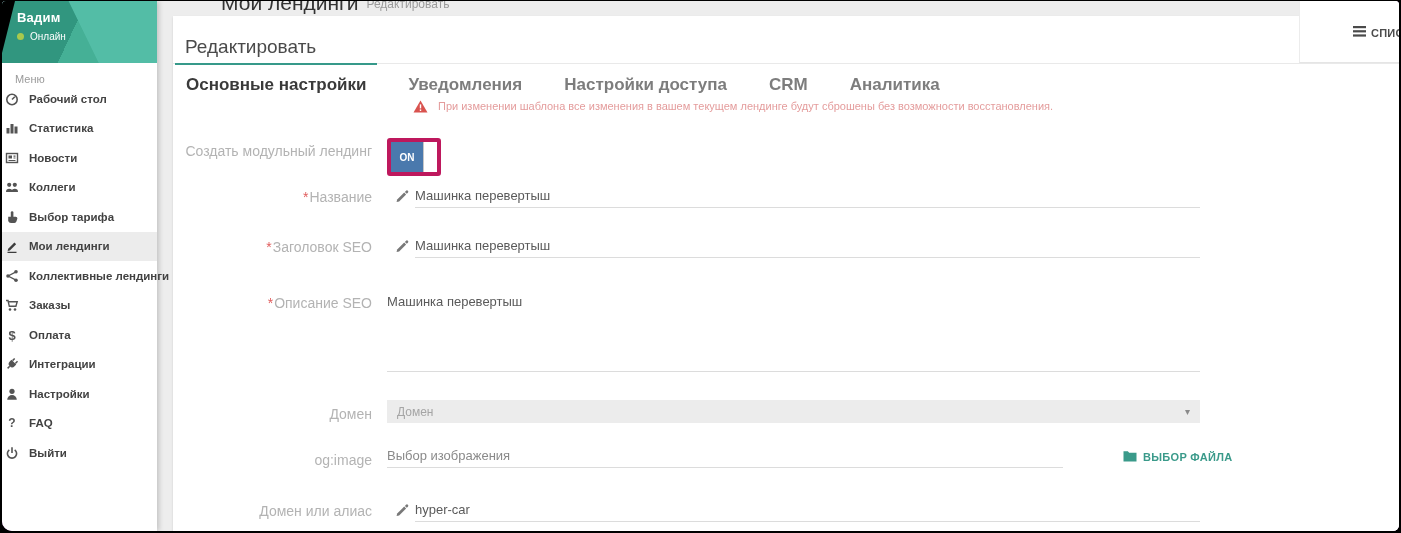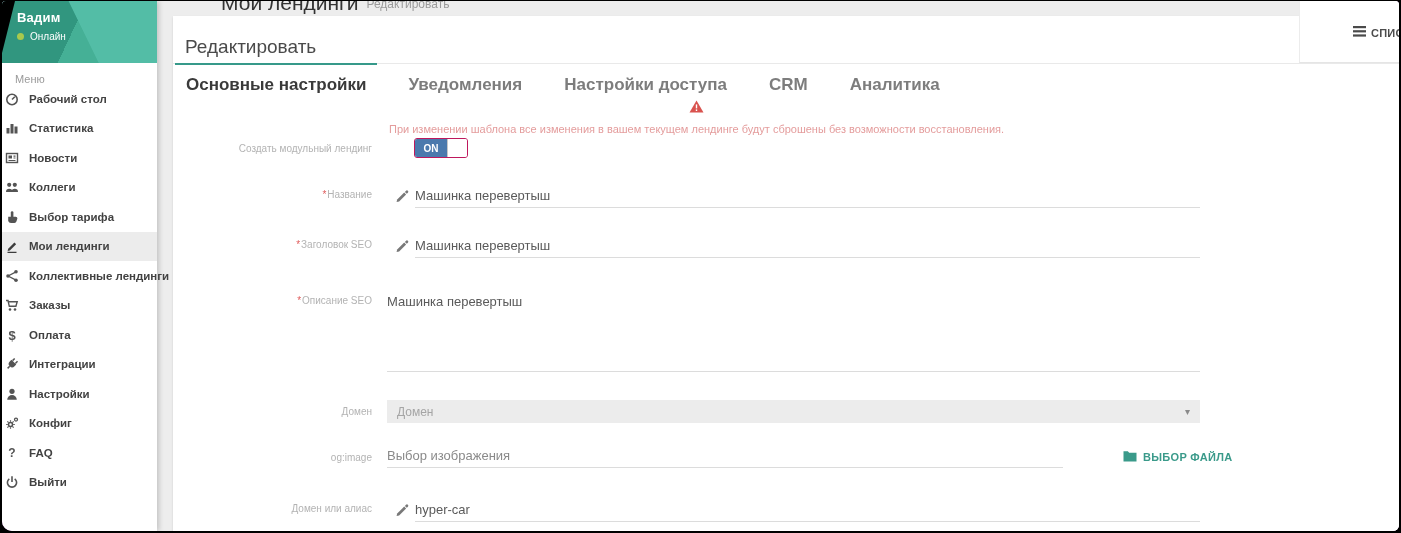--- a/index.html
+++ b/index.html
@@ -43,29 +43,29 @@
   .card-title { position:absolute; top:20px; left:12px; font-size:19px; font-weight:normal; color:#4a4a4a; }
 
   .tabbar { position:absolute; top:47px; left:0; right:0; height:34px; border-top:1px solid #e9e9e9;
             display:flex; padding-left:11px; }
   .tab { position:relative; padding:11px 2px 0; margin-right:38px; font-size:17px; font-weight:bold;
          color:#7d7d7d; cursor:pointer; white-space:nowrap; }
   .tab.active { color:#3a3a3a; }
   .tab.active::before { content:""; position:absolute; top:-1px; left:-9px; right:-9px; height:2px;
                         background:#36998a; }
 
-  .warning { position:absolute; top:84px; left:216px; display:flex; align-items:center; gap:10px;flex-direction:column; }
+  .warning { position:absolute; top:84px; left:240px; display:flex; gap:10px; }
   .warning span { font-size:11px; color:#e49c9c; }
 
-  .lbl { position:absolute; left:0; width:199px; text-align:right; font-size:10px; color:#b3b3b3;
+  .lbl { position:absolute; left:0; width:199px; text-align:right; font-size:14px; color:#b3b3b3;
          white-space:nowrap;padding-left:12px; }
   .req { color:#e05c5c; margin-right:1px; }
 
-  .toggle { position:absolute; left:214px; top:122px; width:54px; height:20px; border:1px solid #be185d;
-            border-radius:3px; display:flex; overflow:hidden; cursor:pointer; background:#fff;margin-left:27px; }
+  .toggle { position:absolute; left:214px; top:122px; width:54px; height:38px; border:4px solid #be185d;
+            border-radius:3px; display:flex; overflow:hidden; cursor:pointer; background:#fff; }
   .t-on { width:32px; background:#4a79ad; color:#fff; font-size:10px; font-weight:bold;
           display:flex; align-items:center; justify-content:center; }
   .t-knob { flex:1; background:#fff; border-left:1px solid #c7c7c7; }
 
   .pencil { position:absolute; width:14px; height:14px; }
   .uinput { position:absolute; height:24px; border:none; border-bottom:1px solid #dcdcdc;
             background:transparent; font-family:inherit; font-size:13px; color:#5a5a5a; outline:none; }
   .uinput::placeholder { color:#8a8a8a; opacity:1; }
   .utext { position:absolute; left:214px; top:276px; width:813px; height:80px;
            border-bottom:1px solid #dcdcdc; font-size:13px; color:#5a5a5a; padding-top:2px; }
@@ -196,30 +196,20 @@
             <svg width="14" height="14" viewBox="0 0 14 14" fill="#545454">
               <circle cx="7" cy="4.3" r="2.6"></circle>
               <path d="M2.2 12.8 a4.8 4.8 0 0 1 9.6 0 z"></path>
             </svg>
           </span>
         <span class="ml">Настройки</span>
       </div>
       <div class="mi">
         <span class="ic">
             <svg width="14" height="14" viewBox="0 0 14 14">
-              <circle cx="5.5" cy="8.5" r="2" fill="none" stroke="#545454" stroke-width="1.5"></circle>
-              <path d="M5.5 5.8 v-1.6 M5.5 11.2 v1.6 M2.8 8.5 h-1.6 M8.2 8.5 h1.6 M3.6 6.6 l-1.2-1.2 M7.4 10.4 l1.2 1.2 M3.6 10.4 l-1.2 1.2 M7.4 6.6 l1.2-1.2" stroke="#545454" stroke-width="1.2" fill="none"></path>
-              <circle cx="11" cy="3.6" r="1.5" fill="none" stroke="#545454" stroke-width="1.3"></circle>
-            </svg>
-          </span>
-        <span class="ml">Конфиг</span>
-      </div>
-      <div class="mi">
-        <span class="ic">
-            <svg width="14" height="14" viewBox="0 0 14 14">
               <text x="7" y="11" text-anchor="middle" font-size="12" font-weight="bold" fill="#545454" font-family="Liberation Sans, sans-serif">?</text>
             </svg>
           </span>
         <span class="ml">FAQ</span>
       </div>
       <div class="mi">
         <span class="ic">
             <svg width="14" height="14" viewBox="0 0 14 14">
               <path d="M4.3 3.8 a4.6 4.6 0 1 0 5.4 0" fill="none" stroke="#545454" stroke-width="1.6"></path>
               <path d="M7 1.2 v5.8" stroke="#545454" stroke-width="1.6" fill="none"></path>

